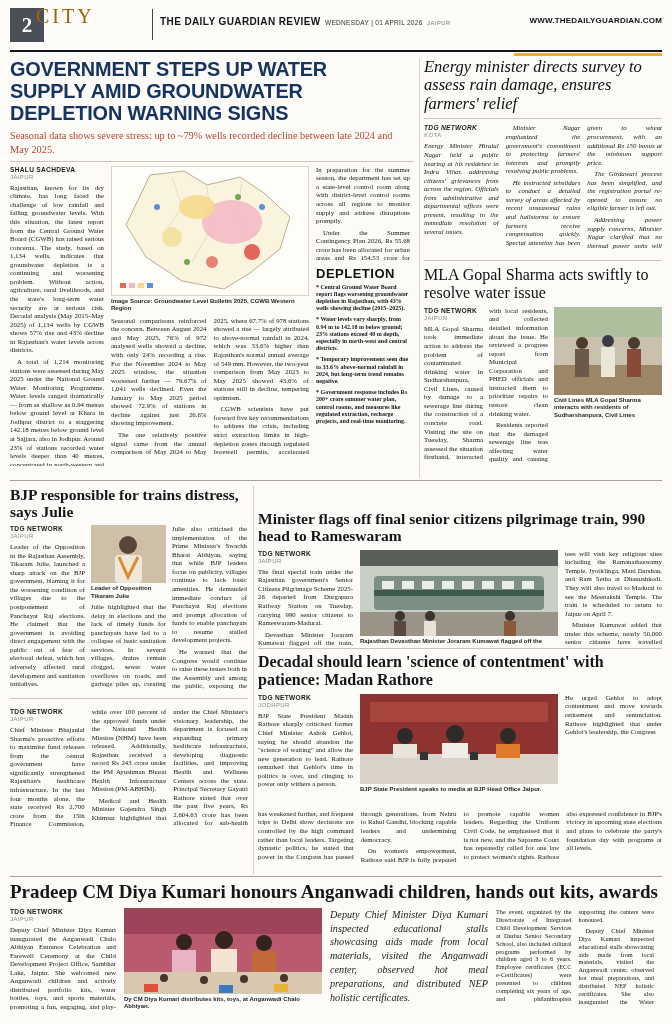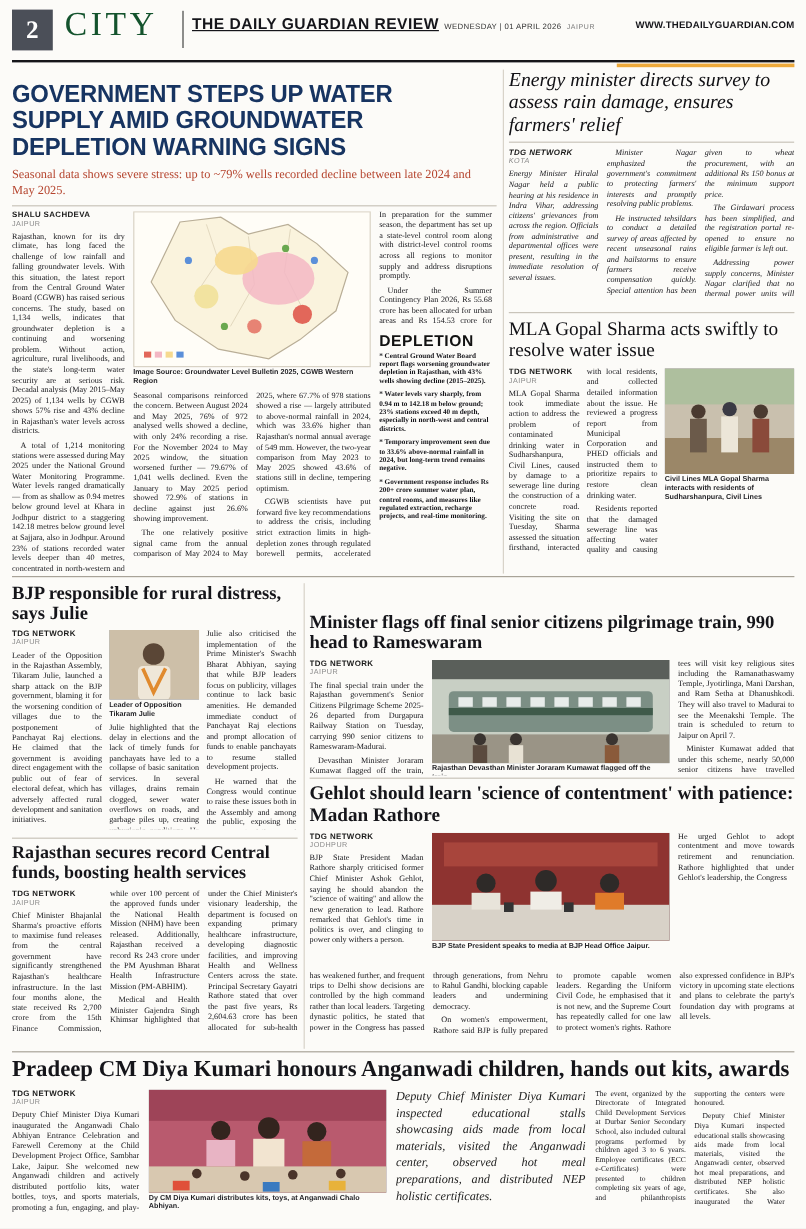--- a/index.html
+++ b/index.html
@@ -8,25 +8,25 @@
     position: relative; width: 672px; height: 1024px; margin: 0 auto;
     background: #fcfbf8; color:#15151a; overflow: hidden;
     font-family: "Liberation Serif", serif;
   }
   .abs { position:absolute; }
 
   
   .pagenum { position:absolute; left:10px; top:8px; width:34px; height:34px;
     background:#4b4f58; color:#fff; display:flex; align-items:center; justify-content:center;
     font-size:21px; font-weight:700; font-family:"Liberation Serif",serif; }
-  .section-title { position:absolute; left:54px; top:5px; font-size:28px; letter-spacing:3px;
-    font-family:"Liberation Serif",serif; color:#14532d; }
+  .section-title { position:absolute; left:36px; top:5px; font-size:20px; letter-spacing:3px;
+    font-family:"Liberation Serif",serif; color:#a16207; }
   .vdiv { position:absolute; left:152px; top:9px; width:1px; height:31px; background:#444; }
   .masthead { position:absolute; left:160px; top:11px; font-family:"Liberation Sans",sans-serif; }
-  .masthead .m1 { font-size:13px; font-weight:700; letter-spacing:.4px;text-decoration:underline; }
+  .masthead .m1 { font-size:10px; font-weight:700; letter-spacing:.4px; }
   .masthead .m2 { font-size:6.5px; margin-top:2px; color:#333; letter-spacing:.3px; }
   .masthead .m3 { font-size:5.8px; margin-top:2px; color:#777; letter-spacing:.5px; }
   .urlbox { position:absolute; right:10px; top:16px; font-family:"Liberation Sans",sans-serif;
     font-size:8px; font-weight:700; letter-spacing:.2px; }
   .rule-top { position:absolute; left:10px; right:10px; top:50px; height:2px; background:#16161a; }
   .goldbar { position:absolute; right:10px; top:53px; width:148px; height:3px; background:#eda93b; }
 
   
   .body-text p { font-size:6.8px; line-height:1.26; text-align:justify; margin-bottom:3px; }
   .body-text p + p { text-indent:7px; }
@@ -35,21 +35,21 @@
   .byline .bc { display:block; font-size:6px; color:#8a8a8a; margin-top:1px; letter-spacing:.4px; }
   .caption { font-family:"Liberation Sans",sans-serif; font-weight:700; font-size:6px;
     line-height:1.25; color:#26262a; margin-top:2px; }
   .rule-thin { height:1px; background:#c9c4ba; }
   .vr { position:absolute; width:1px; background:#d8d3c9; }
   .hr-band { position:absolute; left:10px; right:10px; height:1px; background:#a8a398; }
   .photo { position:relative; overflow:hidden; background:#9a9a9a; }
   .photo svg { display:block; width:100%; height:100%; }
 
   
-  .art-main { left:10px; top:58px; width:404px; height:420px; overflow:hidden;margin-top:10px; }
+  .art-main { left:10px; top:58px; width:404px; height:420px; overflow:hidden; }
   .art-main h1 { font-family:"Liberation Sans",sans-serif; font-weight:800; font-size:20.5px;
     line-height:1.08; color:#173461; letter-spacing:-.2px; transform:scaleX(.97); transform-origin:left; }
   .art-main .sub { color:#b5452f; font-size:10.3px; line-height:1.28; margin-top:5px; width:95%; }
   .art-main .rule-thin { margin:5px 0 4px; }
   .main-body { display:flex; gap:7px; height:300px; overflow:hidden; margin-top:2px; }
   .mcol1 { width:94px; height:100%; overflow:hidden; }
   .mmid  { width:198px; }
   .mcol3 { width:94px; }
   .map { width:198px; height:130px; background:#fffdf7; border:1px solid #d9d3c5; }
   .mmid .cols2 { column-count:2; column-gap:7px; height:142px; overflow:hidden; margin-top:4px; }
@@ -238,21 +238,21 @@
           </svg>
         </div>
         <div class="caption">Civil Lines MLA Gopal Sharma interacts with residents of Sudharshanpura, Civil Lines</div>
       </div>
     </div>
   </section>
 
   <div class="hr-band" style="top:480px;"></div>
 
   <section class="abs art-bjp">
-    <h2>BJP responsible for rural distress, says Julie</h2>
+    <h2>BJP responsible for trains distress, says Julie</h2>
     <div class="bjp-row">
       <div class="bjp-col body-text">
         <div class="byline">
           <span class="bn">TDG NETWORK</span>
           <span class="bc">JAIPUR</span>
         </div>
       <p>Leader of the Opposition in the Rajasthan Assembly, Tikaram Julie, launched a sharp attack on the BJP government, blaming it for the worsening condition of villages due to the postponement of Panchayat Raj elections. He claimed that the government is avoiding direct engagement with the public out of fear of electoral defeat, which has adversely affected rural development and sanitation initiatives.</p>
         </div>
       <div class="bjp-col">
         <div class="photo bjp-photo">
@@ -314,21 +314,21 @@
       </div>
       <div class="train-colC body-text">
           <p>tees will visit key religious sites including the Ramanathaswamy Temple, Jyotirlinga, Mani Darshan, and Ram Setha at Dhanushkodi. They will also travel to Madurai to see the Meenakshi Temple. The train is scheduled to return to Jaipur on April 7.</p>
           <p>Minister Kumawat added that under this scheme, nearly 50,000 senior citizens have travelled across India through 36 trains, while 6,000 have visited the Pashupatinath Temple in Nepal via 63 flights. Preparations for the 2026 scheme, including an online application process, are already underway. Public representatives and officials, including Kailash Kumawat, Ratanlal Yogi, Mahendra Devatwal, Pradeep Maheshwari, and Piyush, were present for the flag-off ceremony.</p>
         </div>
     </div>
   </section>
 
   <div class="abs rule-thin gehlot-rule"></div>
   <section class="abs art-gehlot">
-    <h2>Gehlot should learn 'science of contentment' with patience: Madan Rathore</h2>
+    <h2>Decadal should learn 'science of contentment' with patience: Madan Rathore</h2>
     <div class="gehlot-row">
       <div class="gehlot-colA body-text">
         <div class="byline">
           <span class="bn">TDG NETWORK</span>
           <span class="bc">JODHPUR</span>
         </div>
       <p>BJP State President Madan Rathore sharply criticised former Chief Minister Ashok Gehlot, saying he should abandon the "science of waiting" and allow the new generation to lead. Rathore remarked that Gehlot's time in politics is over, and clinging to power only withers a person.</p>
         </div>
       <div class="gehlot-mid">
         <div class="photo gehlot-photo">
@@ -353,21 +353,20 @@
         </div>
     </div>
     <div class="gehlot-bottom body-text">
         <p>has weakened further, and frequent trips to Delhi show decisions are controlled by the high command rather than local leaders. Targeting dynastic politics, he stated that power in the Congress has passed through generations, from Nehru to Rahul Gandhi, blocking capable leaders and undermining democracy.</p>
         <p>On women's empowerment, Rathore said BJP is fully prepared to promote capable women leaders. Regarding the Uniform Civil Code, he emphasised that it is not new, and the Supreme Court has repeatedly called for one law to protect women's rights. Rathore also expressed confidence in BJP's victory in upcoming state elections and plans to celebrate the party's foundation day with programs at all levels.</p>
       </div>
   </section>
 
   <div class="abs rule-thin funds-rule"></div>
   <section class="abs art-funds">
-    <h2>Rajasthan secures record Central funds, boosting health services</h2>
     <div class="cols3 body-text">
       <div class="byline">
         <span class="bn">TDG NETWORK</span>
         <span class="bc">JAIPUR</span>
       </div>
     <p>Chief Minister Bhajanlal Sharma's proactive efforts to maximise fund releases from the central government have significantly strengthened Rajasthan's healthcare infrastructure. In the last four months alone, the state received Rs 2,700 crore from the 15th Finance Commission, while over 100 percent of the approved funds under the National Health Mission (NHM) have been released. Additionally, Rajasthan received a record Rs 243 crore under the PM Ayushman Bharat Health Infrastructure Mission (PM-ABHIM).</p>
         <p>Medical and Health Minister Gajendra Singh Khimsar highlighted that under the Chief Minister's visionary leadership, the department is focused on expanding primary healthcare infrastructure, developing diagnostic facilities, and improving Health and Wellness Centers across the state. Principal Secretary Gayatri Rathore stated that over the past five years, Rs 2,604.63 crore has been allocated for sub-health centres, PHCs, and CHCs, Rs 148.38 crore for block-level public health units, Rs 764.34 crore for diagnostic infrastructure in rural areas, Rs 495 crore for Health and Wellness Centers, and Rs 220.03 crore for urban centers.</p>
       </div>
   </section>
 

